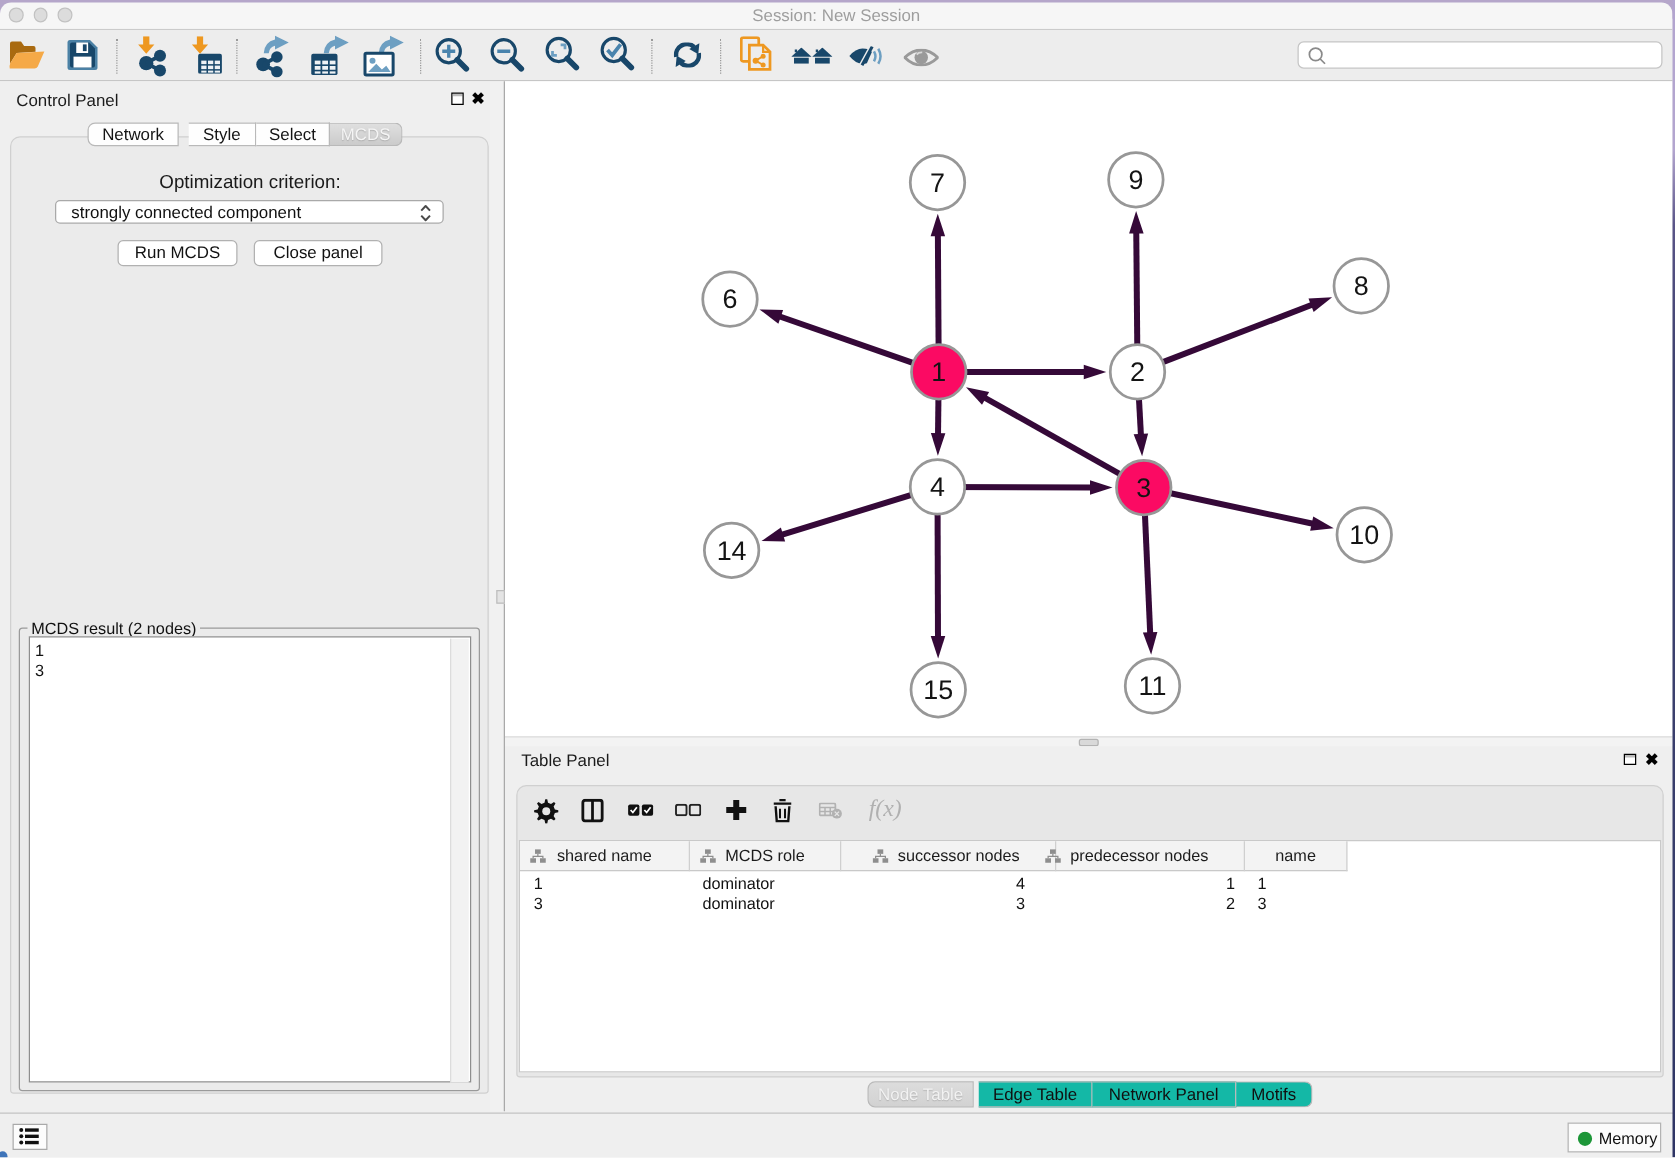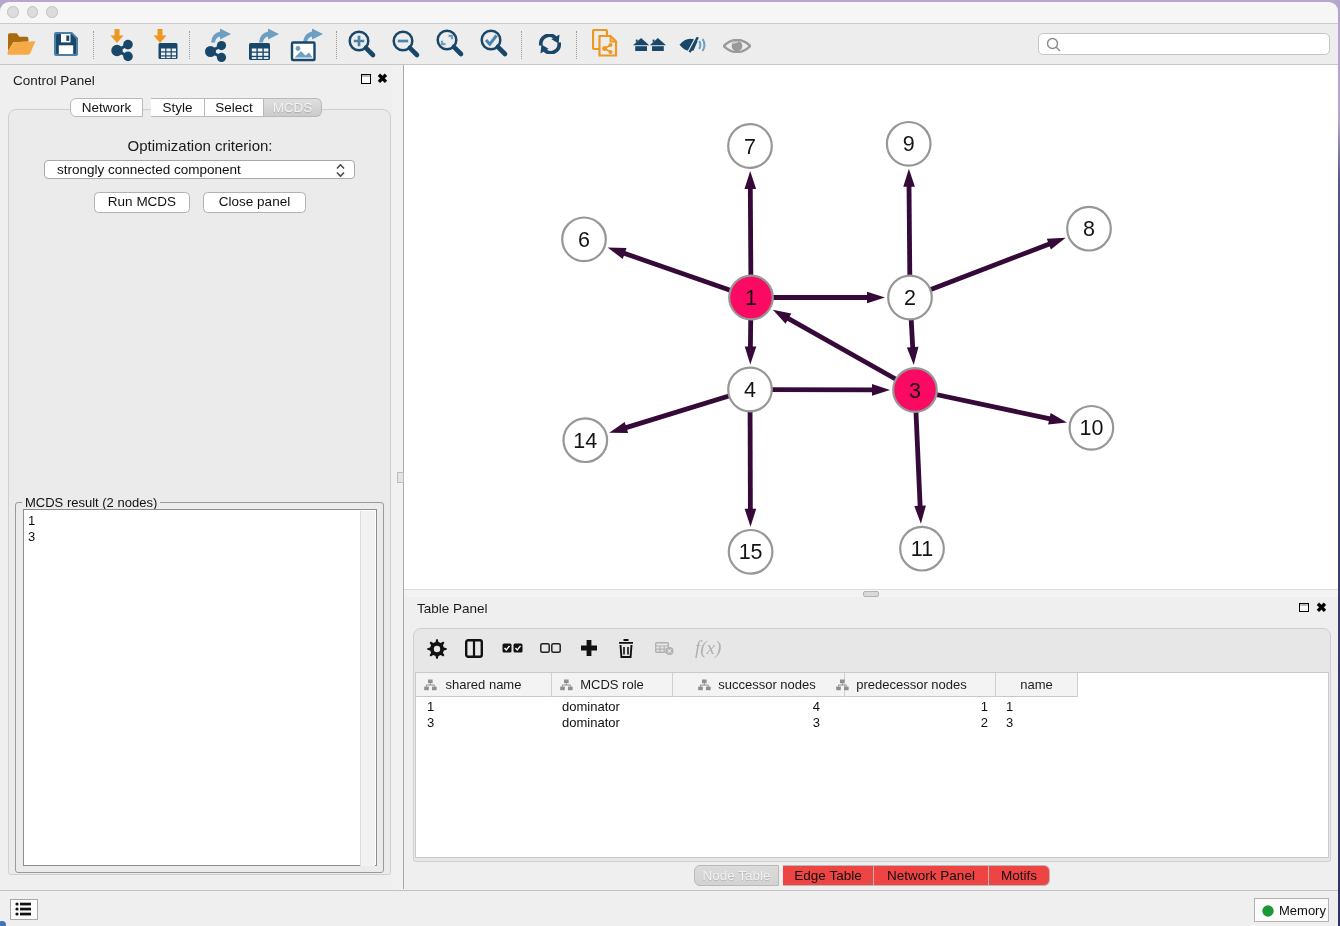--- a/index.html
+++ b/index.html
@@ -55,38 +55,39 @@
 
 #tablepanel { left:404px; top:597px; width:934px; height:292px; background:#efefef; }
 #tp-title { position:absolute; left:13px; top:4px; font-size:13.5px; color:#1b1b1b; }
 #tp-box { position:absolute; left:9px; top:31px; width:918px; height:234px; background:#e7e7e7; border:1px solid #d0d0d0; border-radius:8px 8px 3px 3px; }
 #tp-white { position:absolute; left:1px; top:43px; width:914px; height:186px; background:#fff; border:1px solid #c9c9c9; }
 #tp-header { position:absolute; left:0; top:0; width:662px; height:24px; background:#f3f3f3; border-bottom:1px solid #c9c9c9; }
 .hcol { position:absolute; top:0; height:24px; border-right:1px solid #cfcfcf; }
 .htext { position:absolute; top:4px; width:100%; text-align:center; font-size:13px; color:#1c1c1c; }
 .cell { position:absolute; font-size:13px; color:#111; }
 
-.btab { position:absolute; top:268px; height:20.5px; background:#ef4444; border:1px solid #b9b9b9; font-size:13.5px; color:#101010; text-align:center; line-height:19px; }
+.btab { position:absolute; top:268px; height:20.5px; background:#14b8a6; border:1px solid #b9b9b9; font-size:13.5px; color:#101010; text-align:center; line-height:19px; }
 .btabsel { background:linear-gradient(#dcdcdc,#d2d2d2); color:#f2f2f2; text-shadow:0 1px 1px #b0b0b0; }
 
 
 #statusbar { left:0; top:890px; width:1340px; height:36px; background:#efefef; border-top:1px solid #c3c3c3; }
 #listbtn { position:absolute; left:10px; top:8px; width:28px; height:20.5px; background:#fcfcfc; border:1px solid #a9a9a9; }
 #membtn { position:absolute; left:1254px; top:7px; width:75px; height:24px; background:#fbfbfb; border:1px solid #b3b3b3; font-size:13px; color:#111; }
 #bl-arc { position:absolute; left:-2px; top:921px; width:8px; height:8px; background:#3e74b9; border-radius:50%; }
 </style>
 </head>
 <body>
 <div id="root">
   <div class="abs" id="desktop-back"></div>
 
   <div class="abs" id="titlebar">
     <div class="tl" style="left:7.3px;"></div>
     <div class="tl" style="left:26.8px;"></div>
     <div class="tl" style="left:46.1px;"></div>
+    <div id="title-text">Session: New Session</div>
   </div>
 
   <div class="abs" id="toolbar">
     <div class="tbsep" style="left:93px;"></div>
     <div class="tbsep" style="left:189px;"></div>
     <div class="tbsep" style="left:336px;"></div>
     <div class="tbsep" style="left:521px;"></div>
     <div class="tbsep" style="left:576px;"></div>
     <div id="tbicons">
         <svg style="position:absolute;left:7px;top:7px" width="29" height="26" viewBox="0 0 29 26">

